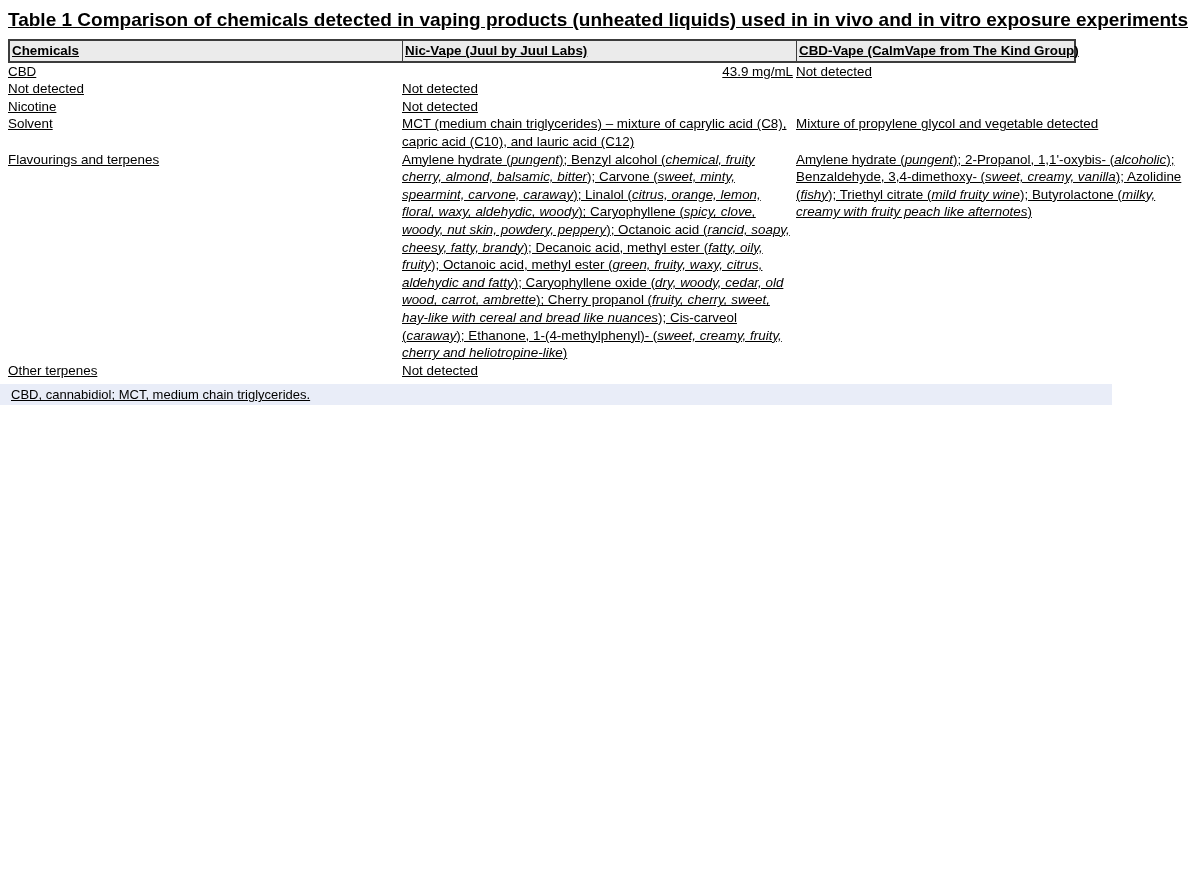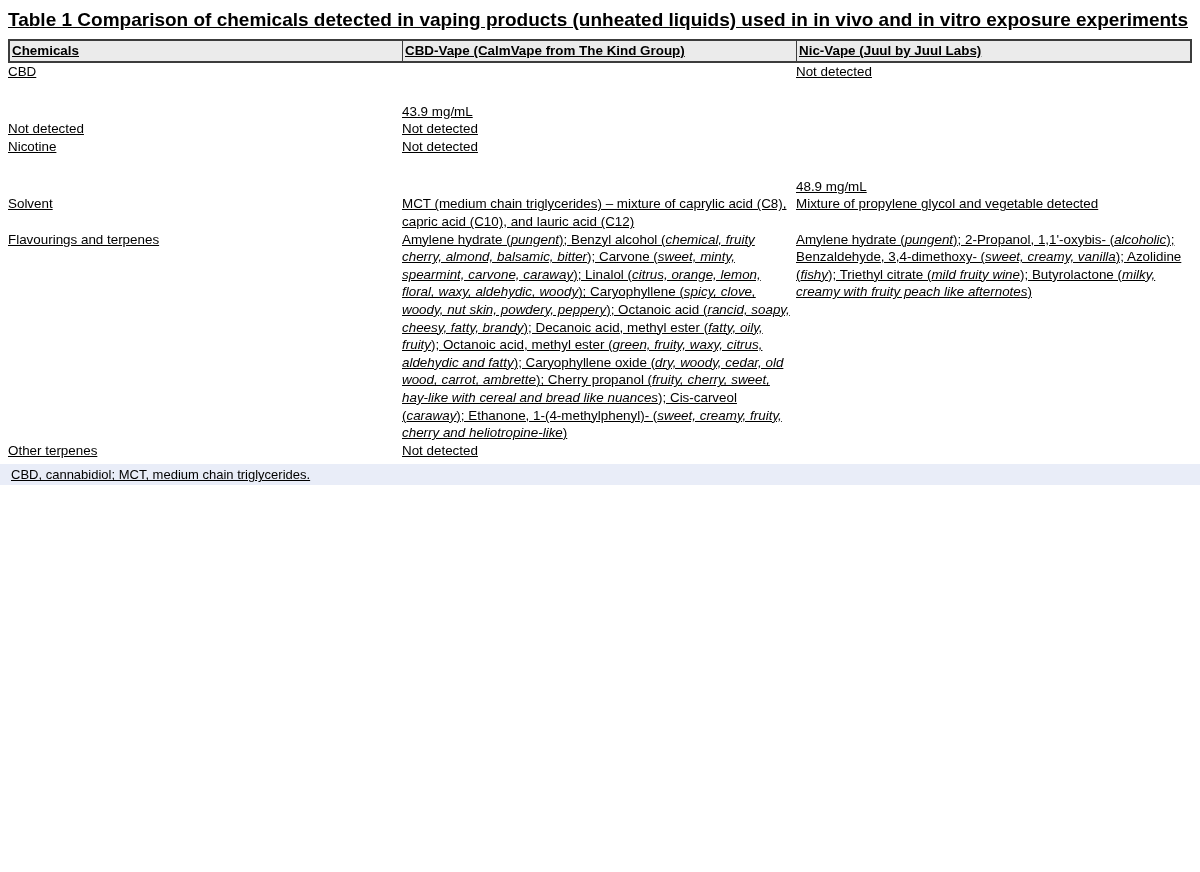--- a/index.html
+++ b/index.html
@@ -30,82 +30,81 @@
     width: 1184px;
     font-size: 13.4px;
     line-height: 17.6px;
   }
   .hdr {
     display: grid;
     grid-template-columns: 392px 394px 394px;
     background: #ebebeb;
     border: 2px solid #3c3c3c;
     box-sizing: border-box;
-    width: 1184px;
+    width: 1068px;
   }
   .hcell {
     font-weight: bold;
     padding: 1px 2px;
     border-left: 1px solid #3c3c3c;
     white-space: nowrap;
     overflow: hidden;
   }
   .hcell:first-child { border-left: none; }
   .row {
     display: grid;
     grid-template-columns: 394px 394px 396px;
     width: 1184px;
   }
   .cell {
     padding: 0 3px 0 0;
     box-sizing: border-box;
   }
-  .cell.center { text-align: left; margin-top: 40px; }
+  .cell.center { text-align: right; }
   .footnote {
     margin-top: 5px;
     margin-left: -8px;
-    width: 1200px;
+    width: 1112px;
     background: #e9edf8;
     padding: 3px 4px 3px 11px;
     box-sizing: border-box;
     font-size: 13px;
     line-height: 15px;
   }
   i { font-style: italic; }
 </style>
 </head>
 <body>
 
 <div class="page">
 
   <div class="title">Table 1 Comparison of chemicals detected in vaping products (unheated liquids) used in in vivo and in vitro exposure experiments</div>
 
   <div class="tbl">
 
     <div class="hdr">
       <div class="hcell">Chemicals</div>
+      <div class="hcell">Nic-Vape (Juul by Juul Labs)</div>
       <div class="hcell">CBD-Vape (CalmVape from The Kind Group)</div>
-      <div class="hcell">Nic-Vape (Juul by Juul Labs)</div>
     </div>
 
     <div class="row">
       <div class="cell">CBD</div>
       <div class="cell center">43.9 mg/mL</div>
       <div class="cell">Not detected</div>
     </div>
 
     <div class="row">
       <div class="cell">Not detected</div>
       <div class="cell">Not detected</div>
     </div>
 
     <div class="row">
       <div class="cell">Nicotine</div>
       <div class="cell">Not detected</div>
-      <div class="cell center">48.9 mg/mL</div>
     </div>
 
     <div class="row">
       <div class="cell">Solvent</div>
       <div class="cell">MCT (medium chain triglycerides) – mixture of caprylic acid (C8), capric acid (C10), and lauric acid (C12)</div>
       <div class="cell">Mixture of propylene glycol and vegetable detected</div>
     </div>
 
     <div class="row">
       <div class="cell">Flavourings and terpenes</div>

